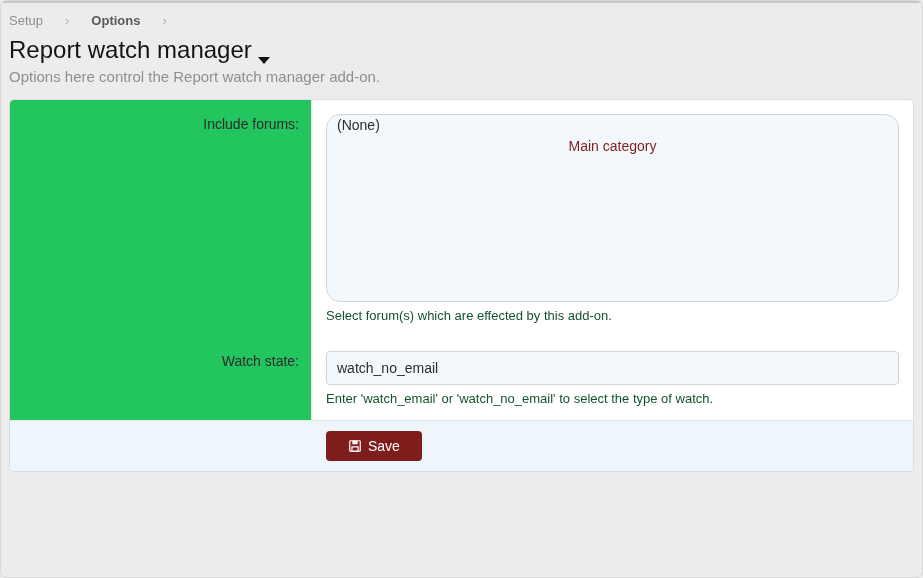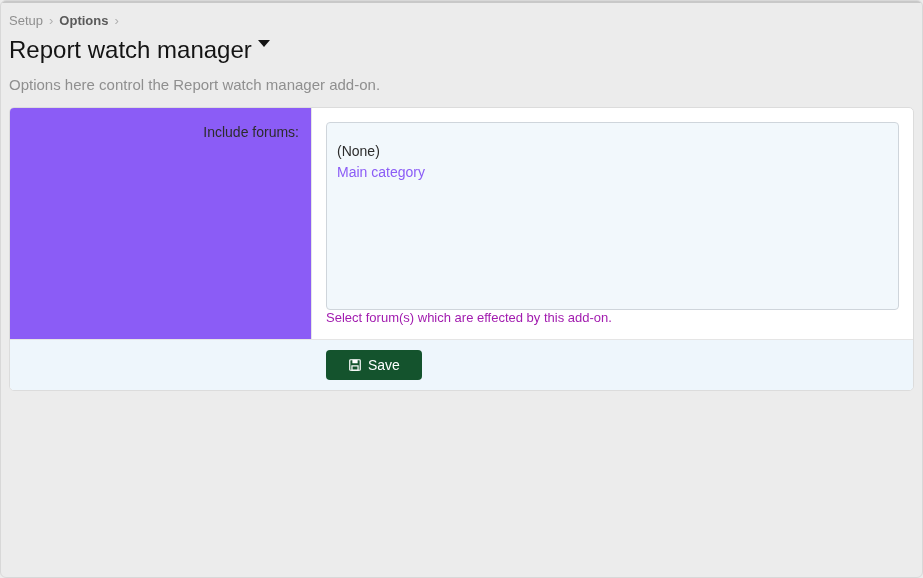--- a/index.html
+++ b/index.html
@@ -18,42 +18,42 @@
       border: 1px solid #d8d8d8;
       border-radius: 6px;
     }
     .header-area {
       padding: 10px 8px 14px 8px;
       border-top: 2px solid #c8c8c8;
     }
     .breadcrumb {
       display: flex;
       align-items: center;
-      gap: 6px;
+      gap: 22px;
       font-size: 13px;
       color: #8f8f8f;
       margin-bottom: 8px;
     }
     .breadcrumb .crumb {
       cursor: pointer;
     }
     .breadcrumb .crumb.bold {
       font-weight: 600;
       color: #5a5a5a;
       text-align: center;
     }
     .breadcrumb .sep {
       color: #b0b0b0;
       font-size: 13px;
     }
     .page-title-row {
       display: flex;
-      align-items: flex-start;
+      align-items: flex-end;
       gap: 6px;
-      margin-bottom: 12px;
+      margin-bottom: 4px;
     }
     .page-title {
       font-size: 24px;
       font-weight: 400;
       color: #141414;
     }
     .page-title-caret {
       width: 0;
       height: 0;
       border-left: 6px solid transparent;
@@ -70,52 +70,54 @@
       margin: 0 8px 8px 8px;
       border: 1px solid #dcdcdc;
       border-radius: 5px;
       overflow: hidden;
     }
     .row-grid {
       display: grid;
       grid-template-columns: 302px 1fr;
     }
     .row-grid .label-side {
-      background: #8b5cf6;
+      background: #22c55e;
       border-right: 1px solid #e5e5e5;
       text-align: right;
       padding: 16px 12px 20px 12px;
       font-size: 14px;
       color: #2c2c2c;
     }
     .row-grid.first .label-side {
       padding-top: 16px;
     }
     .row-grid .input-side {
       padding: 14px 14px 14px 14px;
     }
     .listbox {
       border: 1px solid #cfd5db;
       background: #f2f8fc;
-      border-radius: 4px;
+      border-radius: 14px;
       height: 188px;
-      padding: 18px 0;
+      padding: 0 0;
       overflow-y: auto;
       font-size: 14px;
     }
     .listbox .opt {
       padding: 2px 10px 3px 10px;
       cursor: default;
     }
     .listbox .opt.disabled {
-      color: #8b5cf6;
+      color: #7f1d1d;
+      text-align: center;
     }
     .help-text {
       font-size: 13px;
-      color: #a21caf;
+      color: #14532d;
+      margin-top: 6px;
     }
     .text-input {
       width: 100%;
       height: 34px;
       border: 1px solid #cfd5db;
       background: #f2f8fc;
       border-radius: 4px;
       padding: 0 10px;
       font-size: 14px;
       font-family: inherit;
@@ -128,21 +130,21 @@
       padding: 10px 14px;
     }
     .footer-inner {
       margin-left: 302px;
     }
     .save-btn {
       display: inline-flex;
       align-items: center;
       justify-content: center;
       gap: 6px;
-      background: #14532d;
+      background: #7f1d1d;
       color: #fff;
       border: none;
       border-radius: 4px;
       height: 30px;
       padding: 0 22px;
       font-size: 14px;
       cursor: pointer;
       font-family: inherit;
     }
     .save-icon {
@@ -176,20 +178,27 @@
           <div class="opt">(None)</div>
           <div class="opt disabled">Main category</div>
         </div>
       <div class="help-text">Select forum(s) which are effected by this add-on.</div>
     </div>
   </div>
 
   <div class="row-grid">
   </div>
 
+  <div class="row-grid">
+    <div class="label-side">Watch state:</div>
+    <div class="input-side">
+      <input type="text" class="text-input" value="watch_no_email" style="">
+      <div class="help-text">Enter 'watch_email' or 'watch_no_email' to select the type of watch.</div>
+    </div>
+  </div>
 
   <div class="footer-bar">
     <div class="footer-inner">
       <button class="save-btn">
         <svg class="save-icon" viewBox="0 0 16 16" fill="none" stroke="white" stroke-width="1.4">
           <rect x="2" y="2" width="12" height="12" rx="1"></rect>
           <rect x="5" y="2" width="6" height="4" fill="white" stroke="none"></rect>
           <rect x="4.5" y="9" width="7" height="5" fill="none" stroke="white"></rect>
         </svg>
         <span>Save</span>

